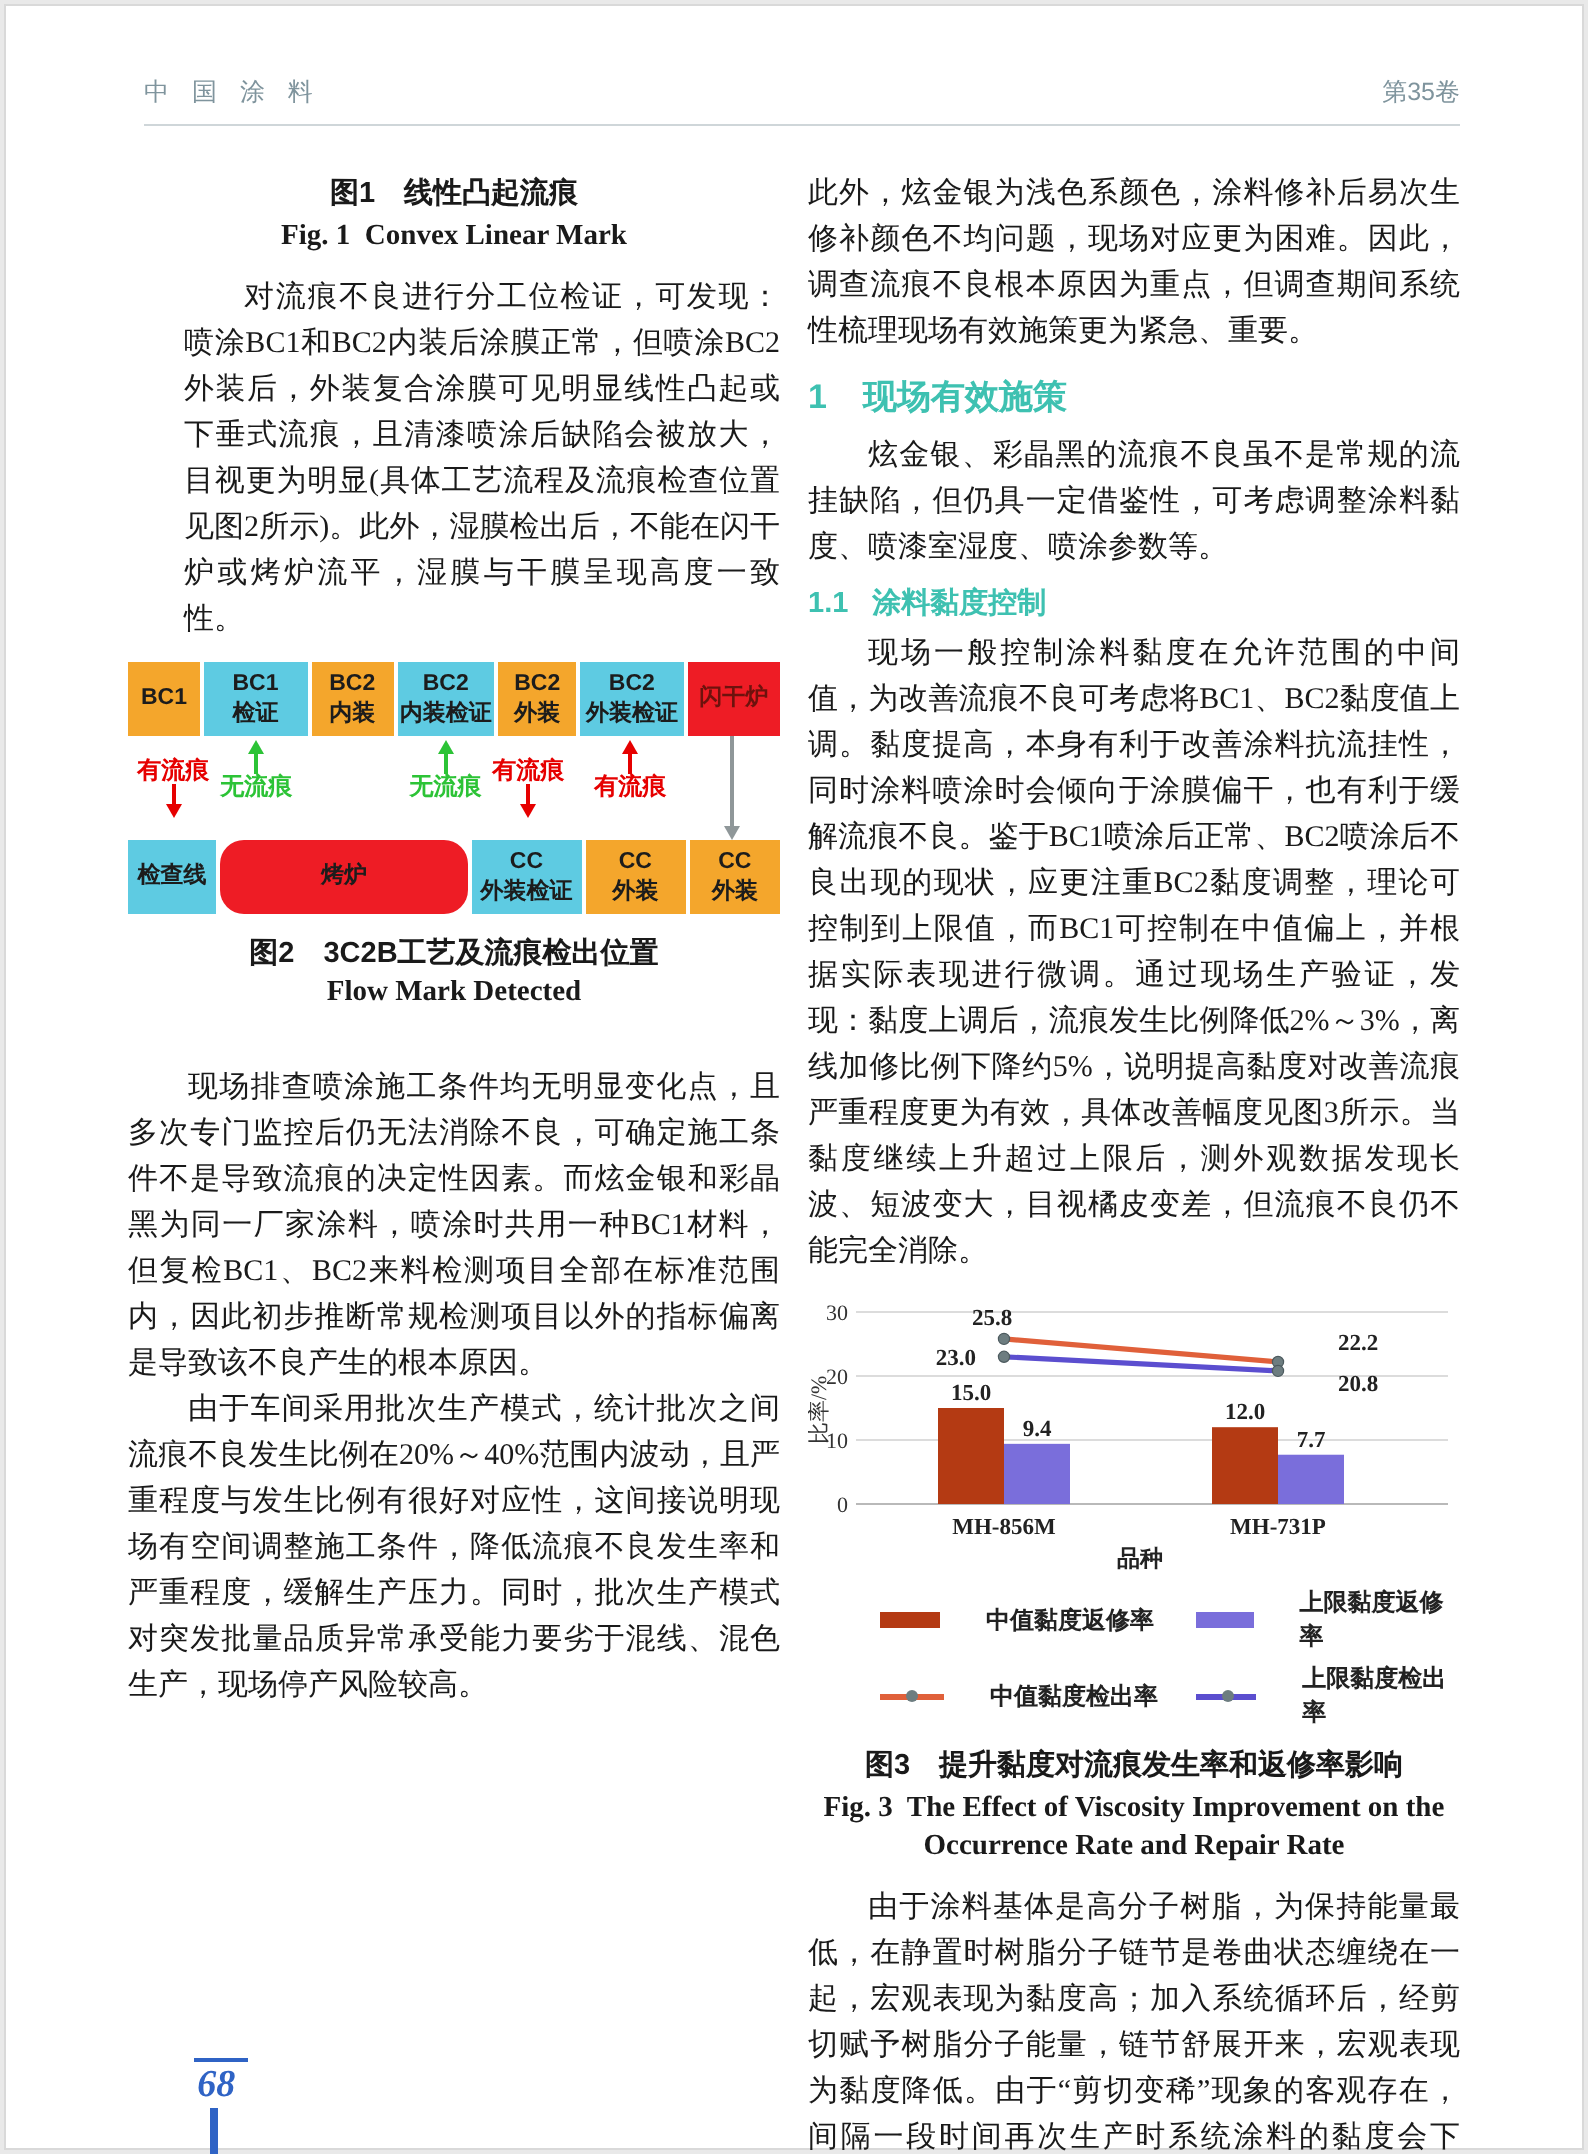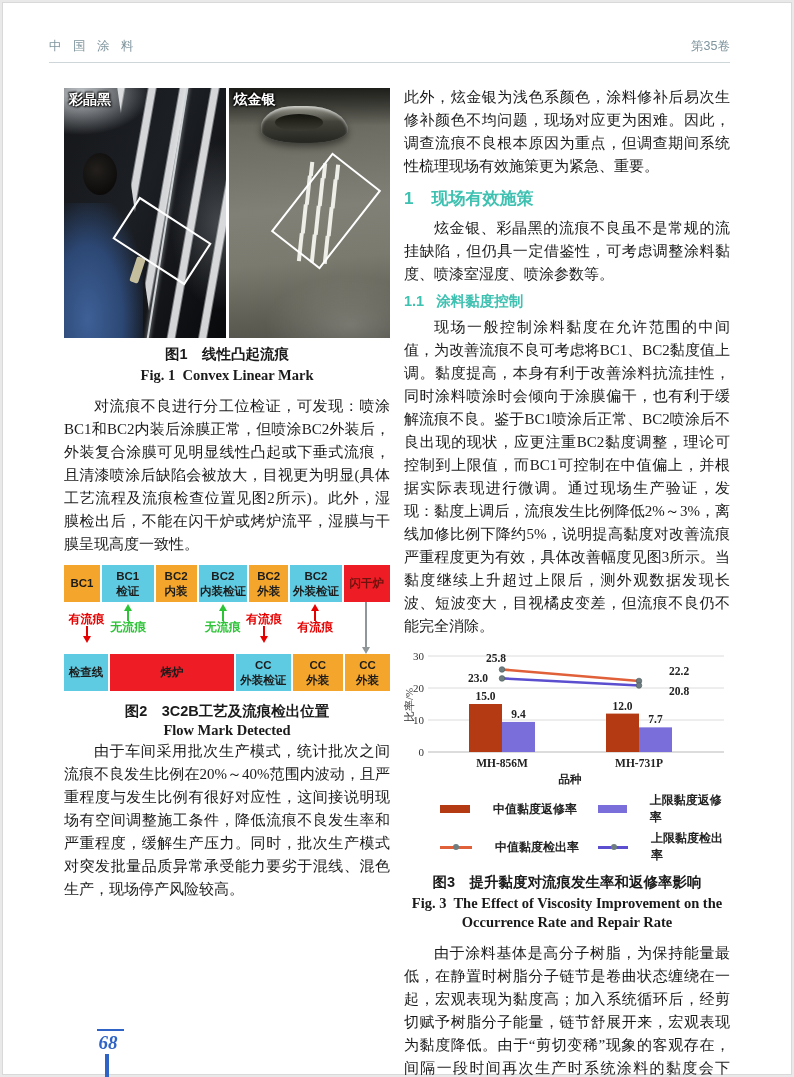--- a/index.html
+++ b/index.html
@@ -4,21 +4,21 @@
 <style>
   html,body{margin:0;padding:0;}
   body{
     width:794px;height:1077px;position:relative;background:#fdfdfd;
     font-family:"Liberation Serif","DejaVu Serif",serif;color:#1a1a1a;
     overflow:hidden;
   }
   .page{position:absolute;inset:0;background:#fff;box-shadow:inset 0 0 0 2px #e9e9e9, inset 0 0 0 3px #d9d9d9;}
 
   
-  .hdr{position:absolute;left:49px;right:64px;top:38px;height:24px;
+  .hdr{position:absolute;left:72px;right:64px;top:38px;height:24px;
        border-bottom:1px solid #cfd6d9;display:flex;justify-content:space-between;
        font-family:"Liberation Sans","DejaVu Sans",sans-serif;
        font-size:12.5px;color:#7f949d;}
   .hdr .jn{letter-spacing:4px;}
 
   
   .col{position:absolute;top:80px;width:326px;}
   .col-l{left:64px;}
   .col-r{left:404px;}
 
@@ -120,42 +120,25 @@
 <div class="page"></div>
 
 <div class="hdr">
   <span class="jn">中 国 涂 料</span>
   <span>第35卷</span>
 </div>
 
 <div class="col col-l">
 
   <div class="fig1">
-    <div class="fig1-imgs">
-      <div class="photo ph-l">
-        <span class="photo-label">彩晶黑</span>
-        <div class="stripes"></div>
-        <div class="pillar"></div>
-        <div class="person"></div>
-        <div class="head"></div>
-        <div class="tape"></div>
-        <div class="diamond"></div>
-      </div>
-      <div class="photo ph-r">
-        <span class="photo-label">炫金银</span>
-        <div class="handle"></div>
-        <div class="stripes"></div>
-        <div class="diamond"></div>
-      </div>
-    </div>
     <div class="cap cap-zh">图1　线性凸起流痕</div>
     <div class="cap cap-en">Fig. 1  Convex Linear Mark</div>
   </div>
 
-  <p class="body indent" style="margin-top:10px;">对流痕不良进行分工位检证，可发现：喷涂BC1和BC2内装后涂膜正常，但喷涂BC2外装后，外装复合涂膜可见明显线性凸起或下垂式流痕，且清漆喷涂后缺陷会被放大，目视更为明显(具体工艺流程及流痕检查位置见图2所示)。此外，湿膜检出后，不能在闪干炉或烤炉流平，湿膜与干膜呈现高度一致性。</p>
+  <p class="body indent" style="margin-top:10px;margin-left:28px;">对流痕不良进行分工位检证，可发现：喷涂BC1和BC2内装后涂膜正常，但喷涂BC2外装后，外装复合涂膜可见明显线性凸起或下垂式流痕，且清漆喷涂后缺陷会被放大，目视更为明显(具体工艺流程及流痕检查位置见图2所示)。此外，湿膜检出后，不能在闪干炉或烤炉流平，湿膜与干膜呈现高度一致性。</p>
 
   <div class="fig2">
     <div class="f2row" id="fig2-top">
         <div class="f2box orange" style="flex: 35 1 0px;">BC1</div>
         <div class="f2box cyan" style="flex: 50 1 0px;">BC1
 检证</div>
         <div class="f2box orange" style="flex: 40 1 0px;">BC2
 内装</div>
         <div class="f2box cyan" style="flex: 47 1 0px;">BC2
 内装检证</div>
@@ -191,32 +174,33 @@
           <div class="stem" style="height: 10px;"></div>
           <div class="ah down"></div>
         </div>
         <div class="gap-item c-gray" style="left: 92.623%; transform: translateX(-50%); top: 0px;">
           <div class="stem" style="height: 45px;"></div>
           <div class="ah down"></div>
         </div>
       </div>
     <div class="f2row" id="fig2-bottom">
         <div class="f2box cyan" style="flex: 42 1 0px;">检查线</div>
-        <div class="f2box red" style="flex: 118 1 0px;">烤炉</div>
+        <div class="f2box red" style="flex: 118 1 0px; border-radius: 12px;">烤炉</div>
         <div class="f2box cyan" style="flex: 52 1 0px;">CC
 外装检证</div>
         <div class="f2box orange" style="flex: 48 1 0px;">CC
 外装</div>
         <div class="f2box orange" style="flex: 43 1 0px;">CC
 外装</div>
       </div>
     <div class="cap cap-zh" style="margin-top:11px;">图2　3C2B工艺及流痕检出位置</div>
     <div class="cap cap-en" style="margin-top:0;">Flow Mark Detected</div>
   </div>
 
+  <p class="body indent" style="margin-top:27px;">现场排查喷涂施工条件均无明显变化点，且多次专门监控后仍无法消除不良，可确定施工条件不是导致流痕的决定性因素。而炫金银和彩晶黑为同一厂家涂料，喷涂时共用一种BC1材料，但复检BC1、BC2来料检测项目全部在标准范围内，因此初步推断常规检测项目以外的指标偏离是导致该不良产生的根本原因。</p>
   <p class="body indent">由于车间采用批次生产模式，统计批次之间流痕不良发生比例在20%～40%范围内波动，且严重程度与发生比例有很好对应性，这间接说明现场有空间调整施工条件，降低流痕不良发生率和严重程度，缓解生产压力。同时，批次生产模式对突发批量品质异常承受能力要劣于混线、混色生产，现场停产风险较高。</p>
 </div>
 
 <div class="col col-r">
   <p class="body" style="margin-top:6px;">此外，炫金银为浅色系颜色，涂料修补后易次生修补颜色不均问题，现场对应更为困难。因此，调查流痕不良根本原因为重点，但调查期间系统性梳理现场有效施策更为紧急、重要。</p>
 
   <div class="h1">
     <span class="num">1</span><span>现场有效施策</span>
   </div>
 

